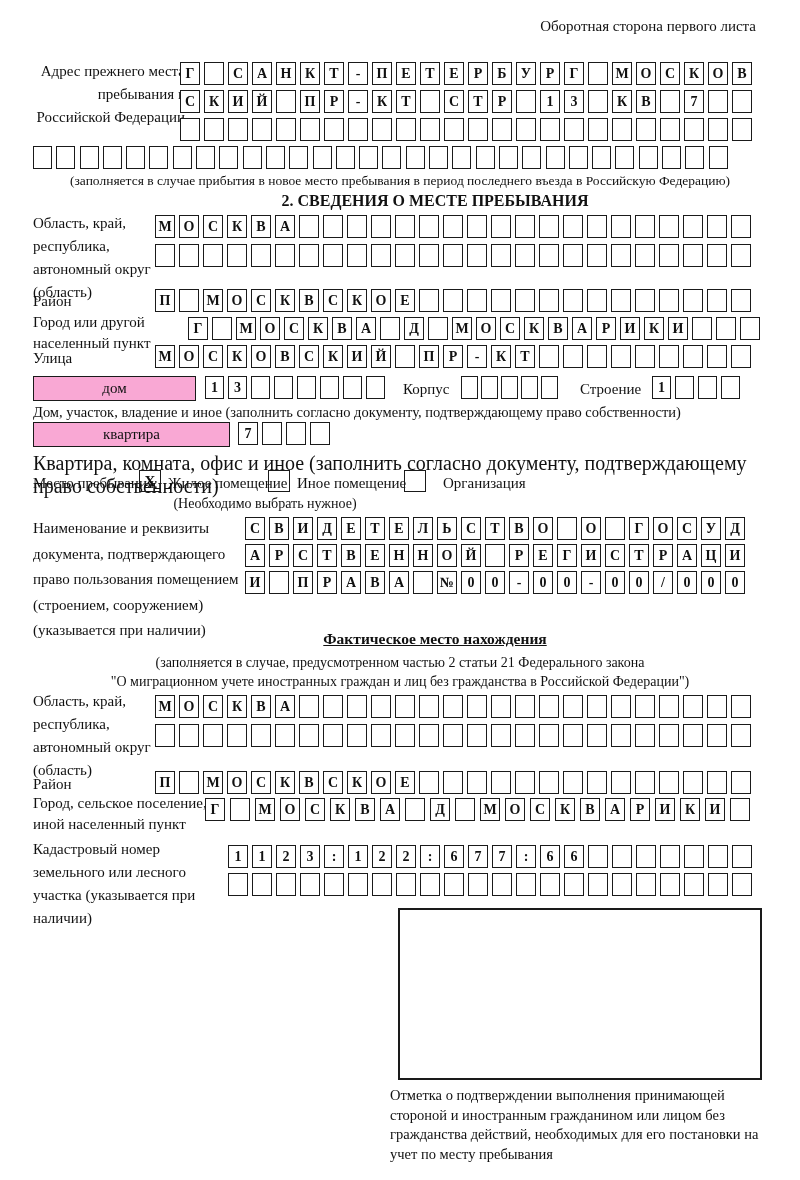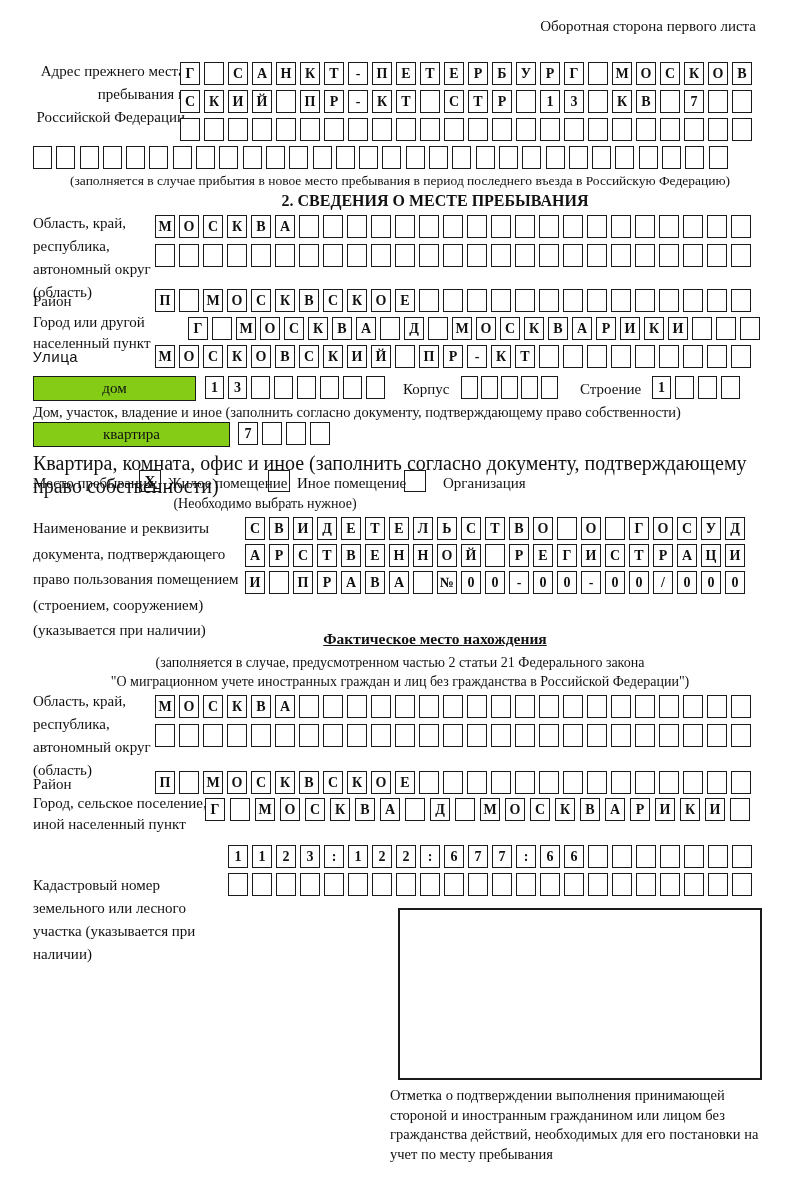--- a/index.html
+++ b/index.html
@@ -9,21 +9,21 @@
   .lbl{font-size:15px;line-height:23px;color:#111;}
   .boxrow{position:absolute;display:flex;gap:4px;}
   .cell{flex:none;width:20px;height:23px;box-sizing:border-box;border:1.6px solid #1a1a1a;
         display:inline-flex;align-items:center;justify-content:center;
         font-size:14px;font-weight:bold;background:#fff;}
   .g43{gap:4.3px}.g43 .cell{width:19px;}
   .dom-cells .cell{width:19px;}
   .korpus-cells{gap:3px}.korpus-cells .cell{width:17px;}
   .fg{gap:5px}
   .fieldbox{box-sizing:border-box;border:1.6px solid #1a1a1a;height:25px;display:flex;
-            align-items:center;justify-content:center;font-size:15px;background:#84cc16;}
+            align-items:center;justify-content:center;font-size:15px;background:#f9a8d4;}
   .caption{font-size:13.5px;text-align:center;width:100%;color:#111;}
   .h-bold{font-weight:bold;font-size:16px;text-align:center;width:100%;padding-left:35px;}
   .chk{box-sizing:border-box;width:22px;height:22px;border:1.6px solid #1a1a1a;
        display:inline-flex;align-items:center;justify-content:center;font-size:15px;font-weight:bold;}
   .smallcap{font-size:14px;text-align:center;width:100%;}
   .stampbox{box-sizing:border-box;border:2px solid #1a1a1a;background:#fff;}
 </style>
 </head>
 <body>
 
@@ -252,21 +252,21 @@
       <span class="cell">А</span>
       <span class="cell">Р</span>
       <span class="cell">И</span>
       <span class="cell">К</span>
       <span class="cell">И</span>
       <span class="cell"></span>
       <span class="cell"></span>
       <span class="cell"></span>
     </div>
 
-  <div class="abs lbl" style="left:33px;top:347px;font-family:Liberation Mono, monospace;">Улица</div>
+  <div class="abs lbl" style="left:33px;top:347px;">Улица</div>
   <div class="boxrow" style="left:155px;top:345px;">
       <span class="cell">М</span>
       <span class="cell">О</span>
       <span class="cell">С</span>
       <span class="cell">К</span>
       <span class="cell">О</span>
       <span class="cell">В</span>
       <span class="cell">С</span>
       <span class="cell">К</span>
       <span class="cell">И</span>
@@ -513,21 +513,21 @@
       <span class="cell">К</span>
       <span class="cell">В</span>
       <span class="cell">А</span>
       <span class="cell">Р</span>
       <span class="cell">И</span>
       <span class="cell">К</span>
       <span class="cell">И</span>
       <span class="cell"></span>
     </div>
 
-  <div class="abs lbl" style="left:33px;top:874px;width:185px;">Кадастровый номер земельного или лесного участка (указывается при наличии)</div>
+  <div class="abs lbl" style="left:33px;top:838px;width:185px;">Кадастровый номер земельного или лесного участка (указывается при наличии)</div>
   <div class="boxrow" style="left:228px;top:845px;">
       <span class="cell">1</span>
       <span class="cell">1</span>
       <span class="cell">2</span>
       <span class="cell">3</span>
       <span class="cell">:</span>
       <span class="cell">1</span>
       <span class="cell">2</span>
       <span class="cell">2</span>
       <span class="cell">:</span>

